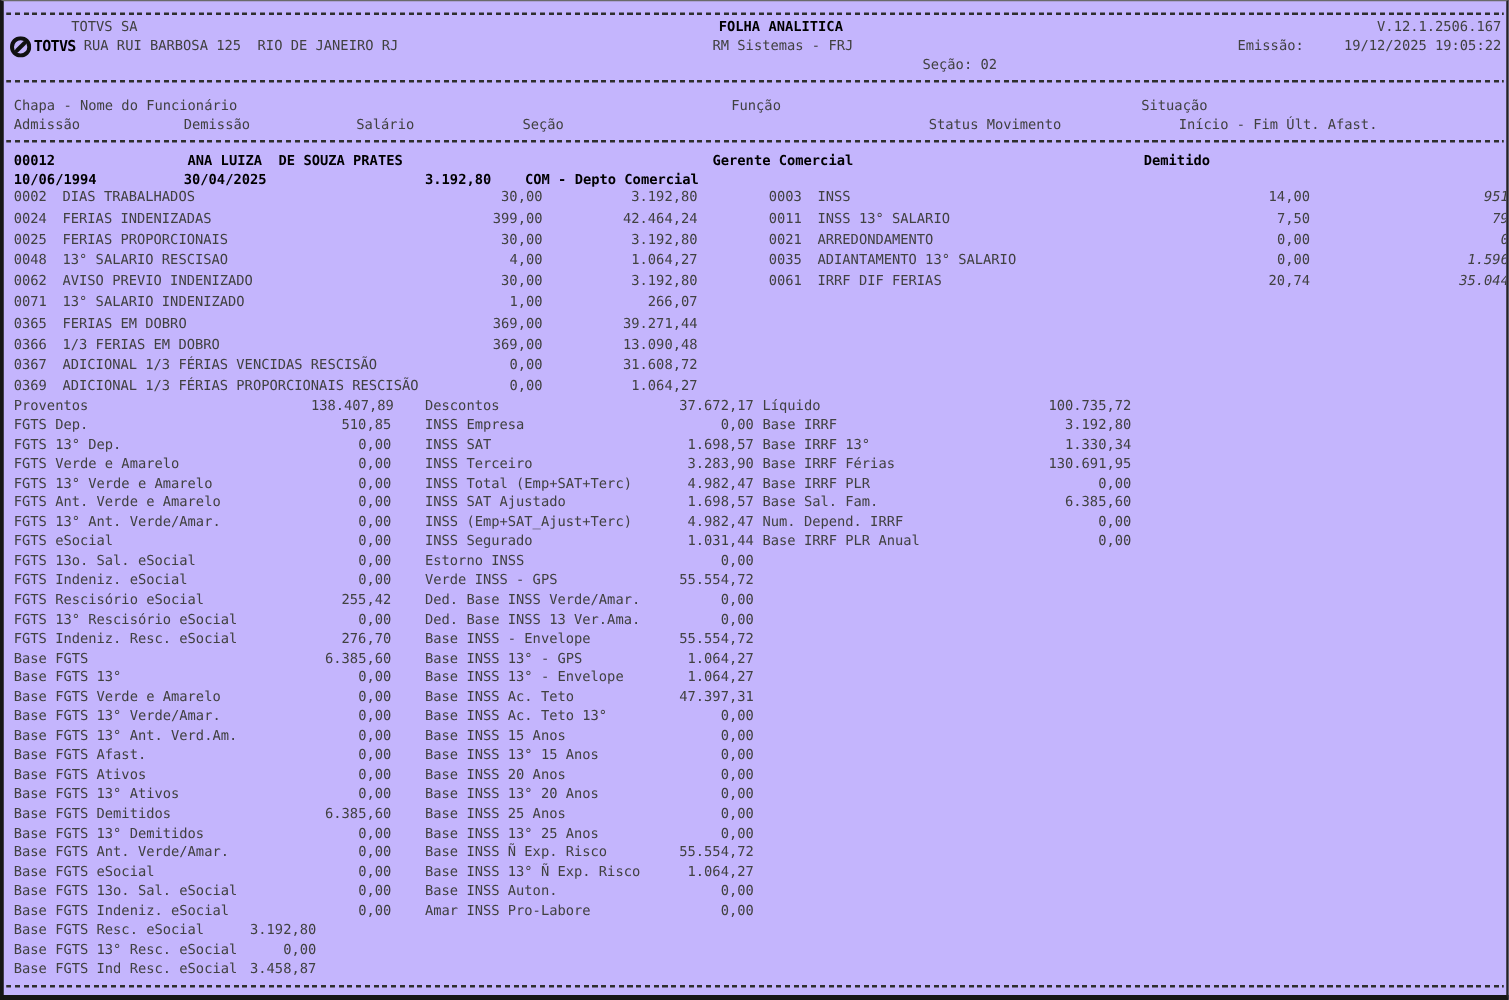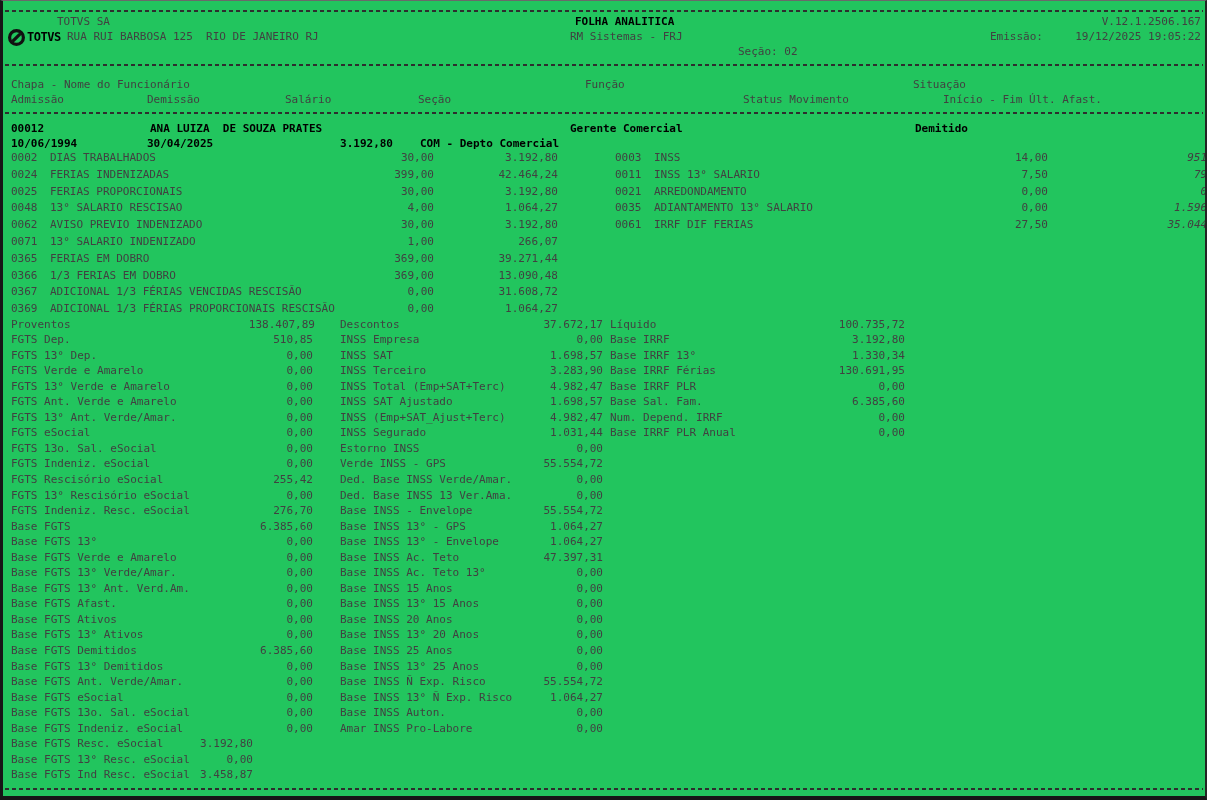--- a/index.html
+++ b/index.html
@@ -1,17 +1,17 @@
 <!DOCTYPE html>
 <html><head>
 <meta charset="utf-8">
 <style>
   html,body{margin:0;padding:0;background:#888;}
   .page{
-    position:relative; width:1207px; height:800px; background:#22c55e;
+    position:relative; width:1207px; height:800px; background:#c4b5fd;
     box-sizing:border-box; overflow:hidden;
     border-top:1px solid #6a6a6a; border-right:2px solid #242424;
     border-bottom:4px solid #161616; border-left:3px solid #161616;
     font-family:"DejaVu Sans Mono","Liberation Mono",monospace;
   }
   .t{position:absolute; white-space:pre; font:11px/13px "DejaVu Sans Mono","Liberation Mono",monospace; color:#414141;}
   .b{font-weight:bold; color:#000;text-align:center;}
   .r{text-align:right;}
   .dash{position:absolute; left:2px; right:2px; height:2px;
         background:repeating-linear-gradient(90deg,#2e2e2e 0 4px,transparent 4px 7px);}
@@ -165,21 +165,21 @@
       </div>
       <div class="row" style="top: 200.4px;">
         <span class="t ec2">0035</span>
         <span class="t ed2">ADIANTAMENTO 13° SALARIO</span>
         <span class="t er2">0,00</span>
         <span class="t ev2">1.596,40</span>
       </div>
       <div class="row" style="top: 217.2px;">
         <span class="t ec2">0061</span>
         <span class="t ed2">IRRF DIF FERIAS</span>
-        <span class="t er2">27,50</span>
+        <span class="t er2">20,74</span>
         <span class="t ev2">35.044,28</span>
       </div>
     </div>
 
   <span class="t" style="top:317px;left:8px">Proventos</span>
   <span class="t r" style="top:317px;left:205px;width:107px">138.407,89</span>
   <span class="t" style="top:317px;left:337px">Descontos</span>
   <span class="t r" style="top:317px;left:497px;width:103px">37.672,17</span>
   <span class="t" style="top:317px;left:607px">Líquido</span>
   <span class="t r" style="top:317px;left:777px;width:125px">100.735,72</span>

